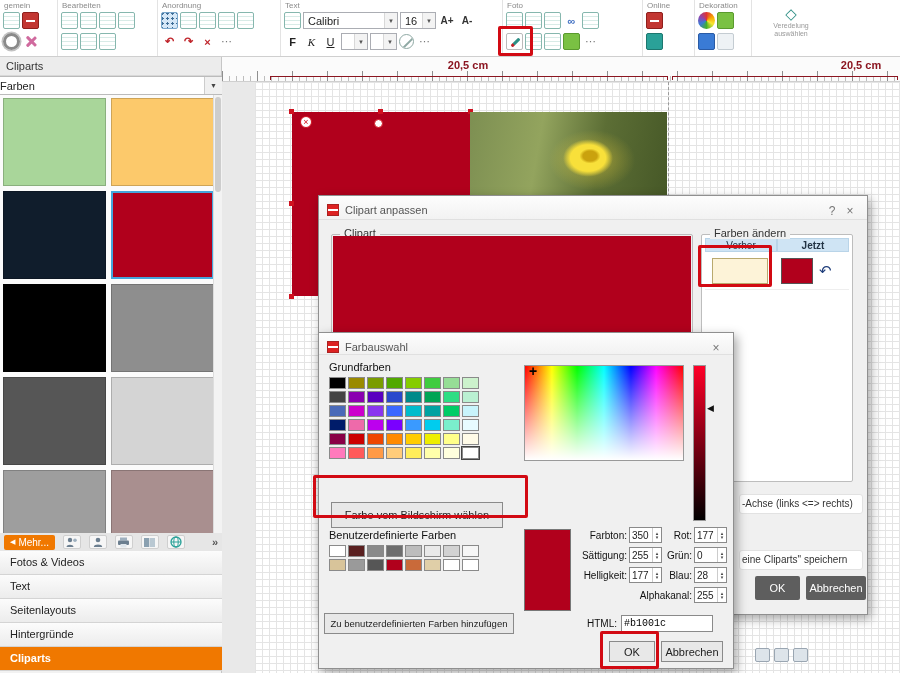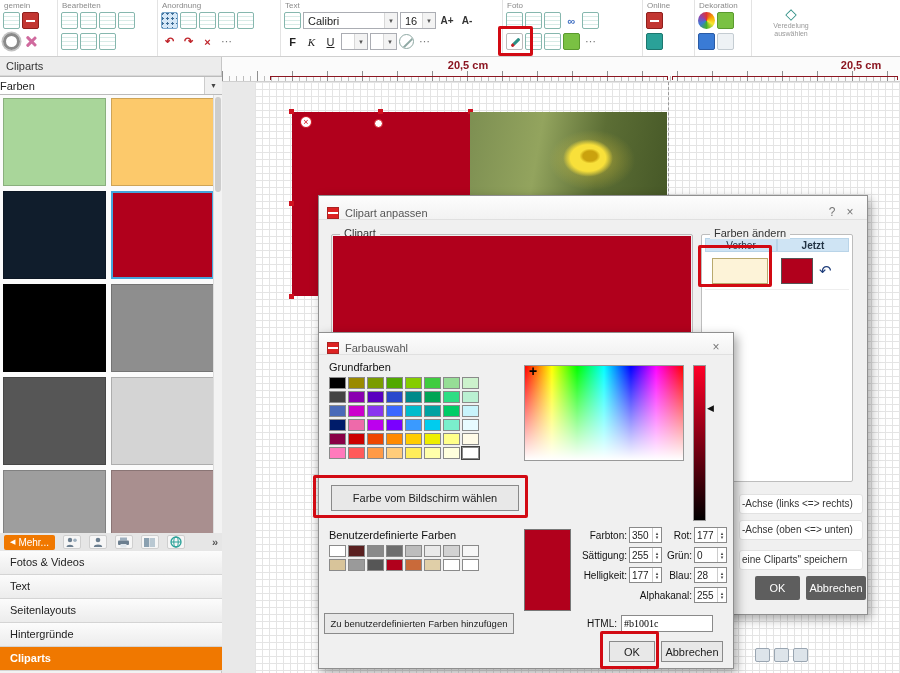--- a/index.html
+++ b/index.html
@@ -92,21 +92,21 @@
      background:
        radial-gradient(ellipse 14px 10px at 120px 44px,#caa20e 0 50%,transparent 75%),
        radial-gradient(ellipse 32px 24px at 118px 46px,#f8e03a 0 55%,rgba(248,224,58,0) 78%),
        radial-gradient(ellipse 60px 42px at 122px 48px,rgba(244,214,60,.5),transparent 72%),
        linear-gradient(100deg,#7d8f52,#93a45e 35%,#5c6e35 65%,#465827)}
   .corner-icons{position:absolute;left:533px;top:591px;display:flex;gap:4px}
   .corner-icons span{width:15px;height:14px;border:1px solid #9aa6b2;background:#dde4ea;border-radius:2px}
 
   
   .dlg{position:absolute;background:#f0f0f0;border:1px solid #8f8f8f;box-shadow:3px 4px 10px rgba(0,0,0,.35)}
-  .dtitle{height:24px;display:flex;align-items:flex-end;padding:0 8px;background:linear-gradient(#fdfdfd,#f2f2f2);
+  .dtitle{height:24px;display:flex;align-items:flex-start;padding:8px 8px;background:linear-gradient(#fdfdfd,#f2f2f2);
           border-bottom:1px solid #e0e0e0;color:#555}
   .dico{width:12px;height:12px;background:linear-gradient(#d22 0 4px,#fff 4px 6px,#d22 6px);border:1px solid #a22;margin-right:6px;flex:none}
   .dtitle .spacer{flex:1}
   .dtitle .tbtn{width:18px;text-align:center;color:#777;font-size:12px}
   .grouplabel{position:absolute;top:-8px;left:8px;background:#f0f0f0;padding:0 4px;color:#333}
   .groupbox{position:absolute;border:1px solid #bdbdbd;border-radius:2px}
   .lbtn{position:absolute;background:#e8e8e8;border:1px solid #8a8a8a;display:flex;align-items:center;justify-content:center;font-size:11px}
   .darkbtn{position:absolute;background:#5e5e5e;color:#fff;border-radius:2px;display:flex;align-items:center;justify-content:center;font-size:11px;height:24px}
 
   
@@ -128,29 +128,29 @@
   .mini-grid{position:absolute;display:grid;grid-template-columns:repeat(8,17px);gap:2px}
   .mini-grid .swx{height:12px;border:1px solid #8a8a8a}
   .basic .swx:nth-child(48){box-shadow:0 0 0 1px #444}
   .flabel{position:absolute;color:#111}
   .gradientbox{position:absolute;left:205px;top:32px;width:160px;height:96px;border:1px solid #999;
      background:linear-gradient(to bottom,rgba(255,255,255,0),#fff),
                 linear-gradient(to right,#f00,#ff0 17%,#0f0 33%,#0ff 50%,#00f 67%,#f0f 83%,#f00)}
   .cross{position:absolute;left:4px;top:-3px;font-size:14px;color:#000;font-weight:bold}
   .vbar{position:absolute;left:374px;top:32px;width:13px;height:156px;border:1px solid #999;background:linear-gradient(#ff0028,#000)}
   .varrow{position:absolute;left:388px;top:70px;font-size:9px;color:#111}
-  .pick-btn{left:12px;top:152px;width:188px;height:26px}
+  .pick-btn{left:12px;top:169px;width:172px;height:26px}
   .add-btn{left:5px;top:280px;width:190px;height:21px;font-size:9.5px}
   .preview{position:absolute;left:205px;top:196px;width:47px;height:82px;border:1px solid #777}
   .slabel{position:absolute;font-size:10px;text-align:right;color:#111}
   .spin{position:absolute;width:33px;height:16px;border:1px solid #8a8a8a;background:#fff;font-size:10px;display:flex;align-items:center;padding-left:2px}
   .spin .sar{margin-left:auto;width:9px;height:100%;display:flex;flex-direction:column;align-items:center;justify-content:center;
              font-size:5px;line-height:4px;color:#444;border-left:1px solid #ccc}
   .html-input{position:absolute;left:302px;top:282px;width:92px;height:17px;border:1px solid #8a8a8a;font-size:10px;
-              font-family:Liberation Serif, serif;padding:0 2px}
+              font-family:Liberation Mono, monospace;padding:0 2px}
   .ok-l{left:290px;top:308px;width:46px;height:21px}
   .cancel-l{left:342px;top:308px;width:62px;height:21px}
 
   
   .anno{position:absolute;border:3px solid #d20a13;border-radius:2px;z-index:50;pointer-events:none}
 </style>
 </head>
 <body>
 
 <div class="stage">
@@ -403,21 +403,20 @@
         <span class="hcell now">Jetzt</span>
       </div>
       <div class="fc-row">
         <span class="sw-before" style="background: rgb(253, 243, 216);"></span>
         <span class="sw-now" style="background: rgb(177, 0, 28);"></span>
         <span class="undo-glyph">↶</span>
       </div>
     </div>
 
     <div class="frag" style="top:298px">-Achse (links &lt;=&gt; rechts)</div>
-    <div class="frag" style="top:324px">-Achse (oben &lt;=&gt; unten)</div>
     <div class="frag" style="top:354px">eine Cliparts" speichern</div>
 
     <div class="darkbtn" style="left:436px;top:380px;width:45px">OK</div>
     <div class="darkbtn" style="left:487px;top:380px;width:60px">Abbrechen</div>
   </div>
 
   <div class="dlg dlg-color">
     <div class="dtitle">
       <span class="dico"></span>
       <span>Farbauswahl</span>

